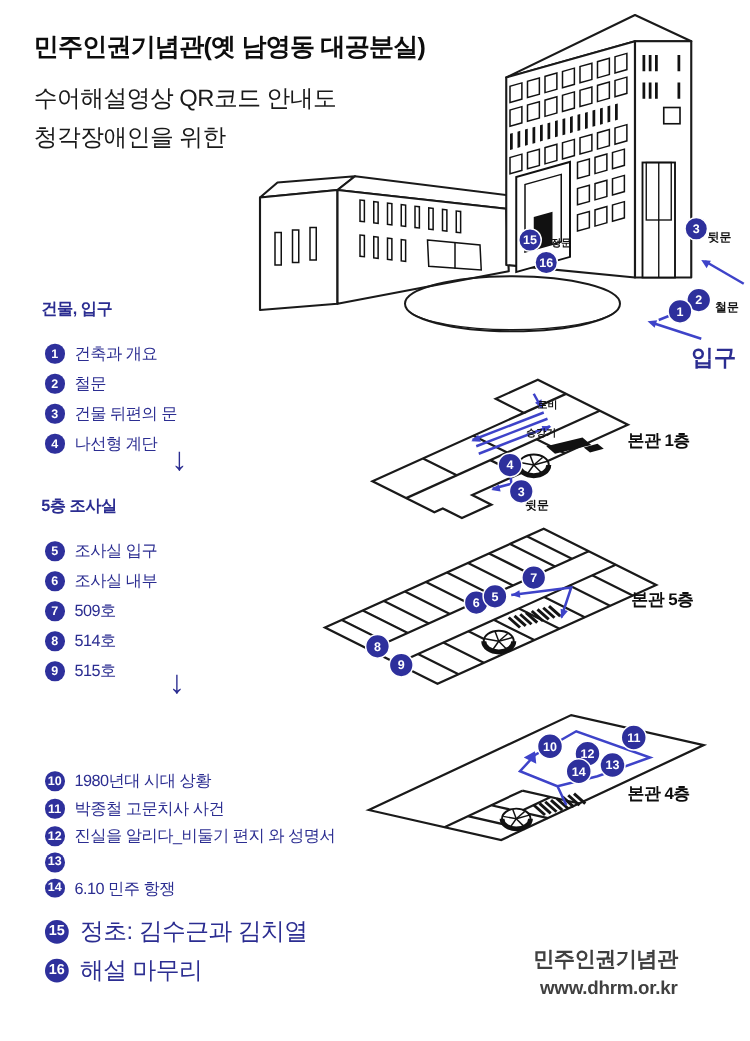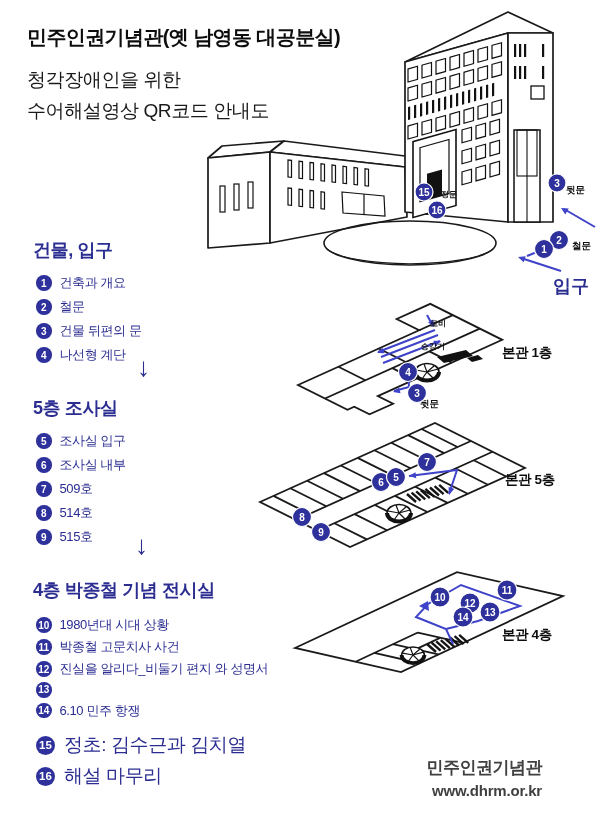--- a/index.html
+++ b/index.html
@@ -7,21 +7,21 @@
     --marker:#2e309c;
     --path:#3e43c9;
     --ink:#111111;
   }
   *{margin:0;padding:0;box-sizing:border-box;}
   body{background:#fff;font-family:"Liberation Sans",sans-serif;}
   .page{position:relative;width:600px;height:822px;background:#ffffff;overflow:hidden;}
   .abs{position:absolute;}
   .title{left:27px;top:24px;font-size:20px;font-weight:800;letter-spacing:-0.6px;color:#0d0d0d;}
   .subtitle{left:27px;top:64px;font-size:19px;font-weight:400;line-height:31px;color:#1a1a1a;letter-spacing:-0.4px;}
-  .sec-head{font-size:18px;font-weight:800;color:var(--accent);letter-spacing:-0.4px;}
+  .sec-head{font-size:13px;font-weight:800;color:var(--accent);letter-spacing:-0.4px;}
   .items{display:flex;flex-direction:column;}
   .item-row{display:flex;align-items:center;margin-bottom:6px;}
   .items.tight .item-row{margin-bottom:4px;}
   .badge{flex:0 0 auto;width:15.5px;height:15.5px;border-radius:50%;background:var(--marker);color:#fff;
          font-size:10px;font-weight:700;display:flex;align-items:center;justify-content:center;margin-right:8px;}
   .item-label{color:var(--accent);font-weight:400;font-size:13px;letter-spacing:-0.4px;white-space:nowrap;}
   .outro .badge{width:19px;height:19px;font-size:11.5px;margin-right:9px;}
   .outro .item-label{font-size:19px;}
   .outro .item-row{margin-bottom:5px;}
   .flow-arrow{color:var(--accent);font-size:26px;font-weight:900;}
@@ -56,22 +56,22 @@
             <line x1="0" y1="0" x2="-11" y2="-2"></line>
           <line x1="0" y1="0" x2="-3" y2="-8"></line>
             <line x1="0" y1="0" x2="7" y2="-6"></line>
         </g>
       </g>
     </defs>
   </svg>
 
   <div class="abs title">민주인권기념관(옛 남영동 대공분실)</div>
   <div class="abs subtitle">
+    <div>수어해설영상 QR코드 안내도</div>
     <div>청각장애인을 위한</div>
-    <div>수어해설영상 QR코드 안내도</div>
   </div>
 
   <svg class="abs" style="left:180px;top:0" width="420" height="300" viewBox="0 0 420 300">
     <g fill="#fff" stroke="#1a1a1a" stroke-width="1.7" stroke-linejoin="round">
       <polygon points="28,158 42,146 104,141 90,152"></polygon>
       <polygon points="28,158 90,152 90,243 28,248"></polygon>
       <polygon points="90,152 104,141 233,157 225,167"></polygon>
       <polygon points="90,152 225,167 227,217 90,243"></polygon>
       <polygon points="225,62 328,12 373,33 328,33"></polygon>
       <polygon points="225,62 328,33 328,222 225,212"></polygon>
@@ -246,21 +246,20 @@
         <span class="badge">8</span>
         <span class="item-label">514호</span>
       </div>
     <div class="item-row">
         <span class="badge">9</span>
         <span class="item-label">515호</span>
       </div>
   </div>
   <div class="abs flow-arrow" style="left:135px;top:530px">↓</div>
 
-  <div class="abs sec-head" style="left:33px;top:578px">4층 박종철 기념 전시실</div>
   <div class="abs items tight" style="left:36px;top:616px">
     <div class="item-row">
         <span class="badge">10</span>
         <span class="item-label">1980년대 시대 상황</span>
       </div>
     <div class="item-row">
         <span class="badge">11</span>
         <span class="item-label">박종철 고문치사 사건</span>
       </div>
     <div class="item-row">

